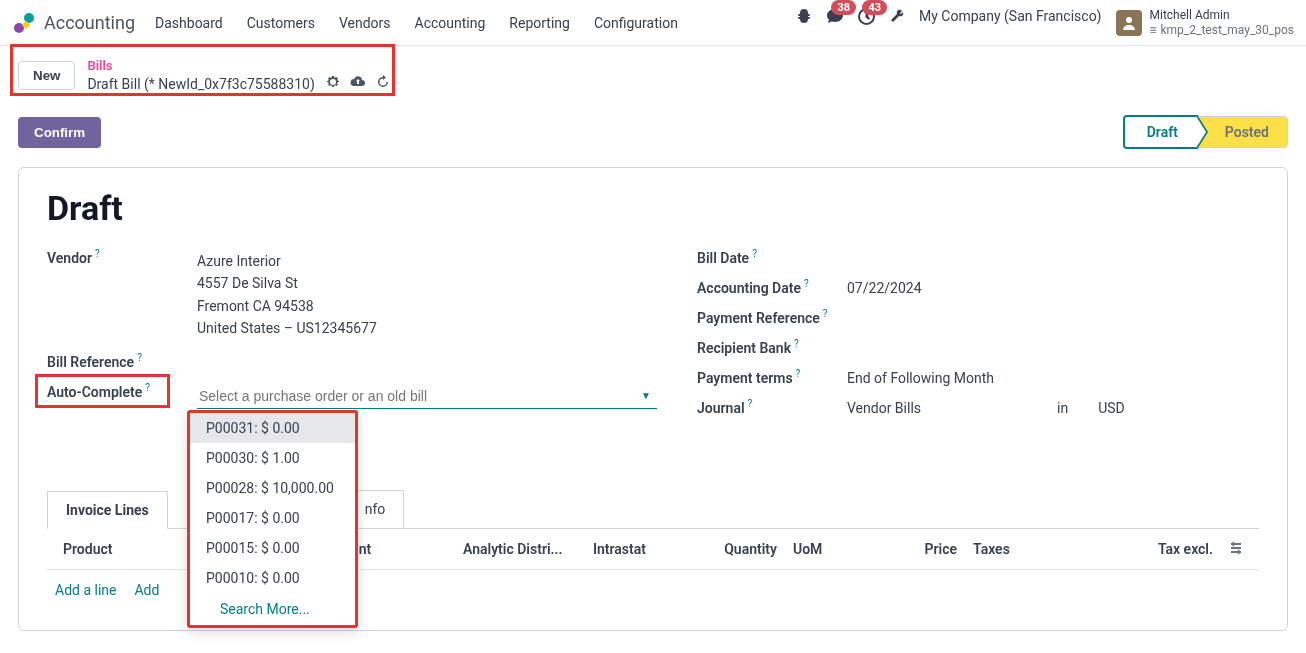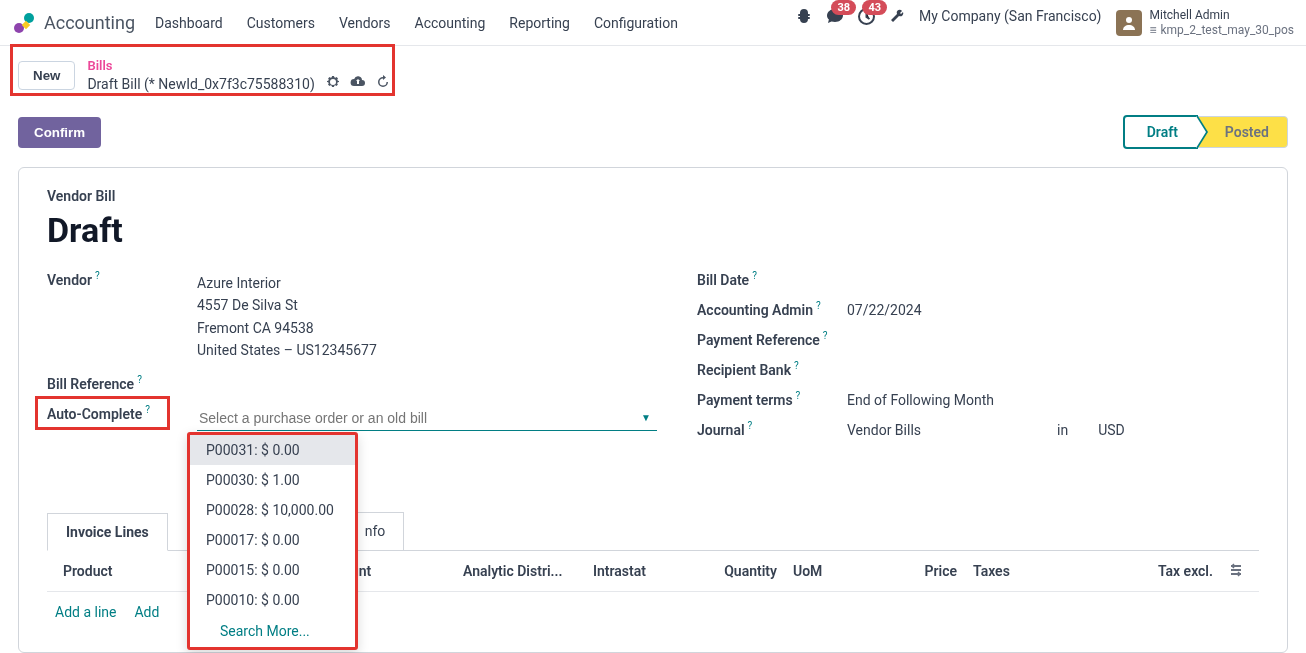--- a/index.html
+++ b/index.html
@@ -159,21 +159,20 @@
 
 <div class="action-bar">
   <button class="confirm-btn">Confirm</button>
   <div class="status-pills">
     <span class="pill active">Draft</span>
     <span class="pill inactive">Posted</span>
   </div>
 </div>
 
 <div class="form-wrap">
-  <div class="form-title-small">Vendor Bill</div>
   <div class="form-title-big">Draft</div>
 
   <div class="form-grid">
 
     <div class="col">
       <div class="field-row">
         <div class="field-label">
             <span>Vendor</span>
             <span class="help">?</span>
           </div>
@@ -217,21 +216,21 @@
     <div class="col">
       <div class="field-row">
         <div class="field-label">
             <span>Bill Date</span>
             <span class="help">?</span>
           </div>
         <div class="field-value"></div>
       </div>
       <div class="field-row">
         <div class="field-label">
-            <span>Accounting Admin</span>
+            <span>Accounting Date</span>
             <span class="help">?</span>
           </div>
         <div class="field-value">07/22/2024</div>
       </div>
       <div class="field-row">
         <div class="field-label">
             <span>Payment Reference</span>
             <span class="help">?</span>
           </div>
         <div class="field-value"></div>

